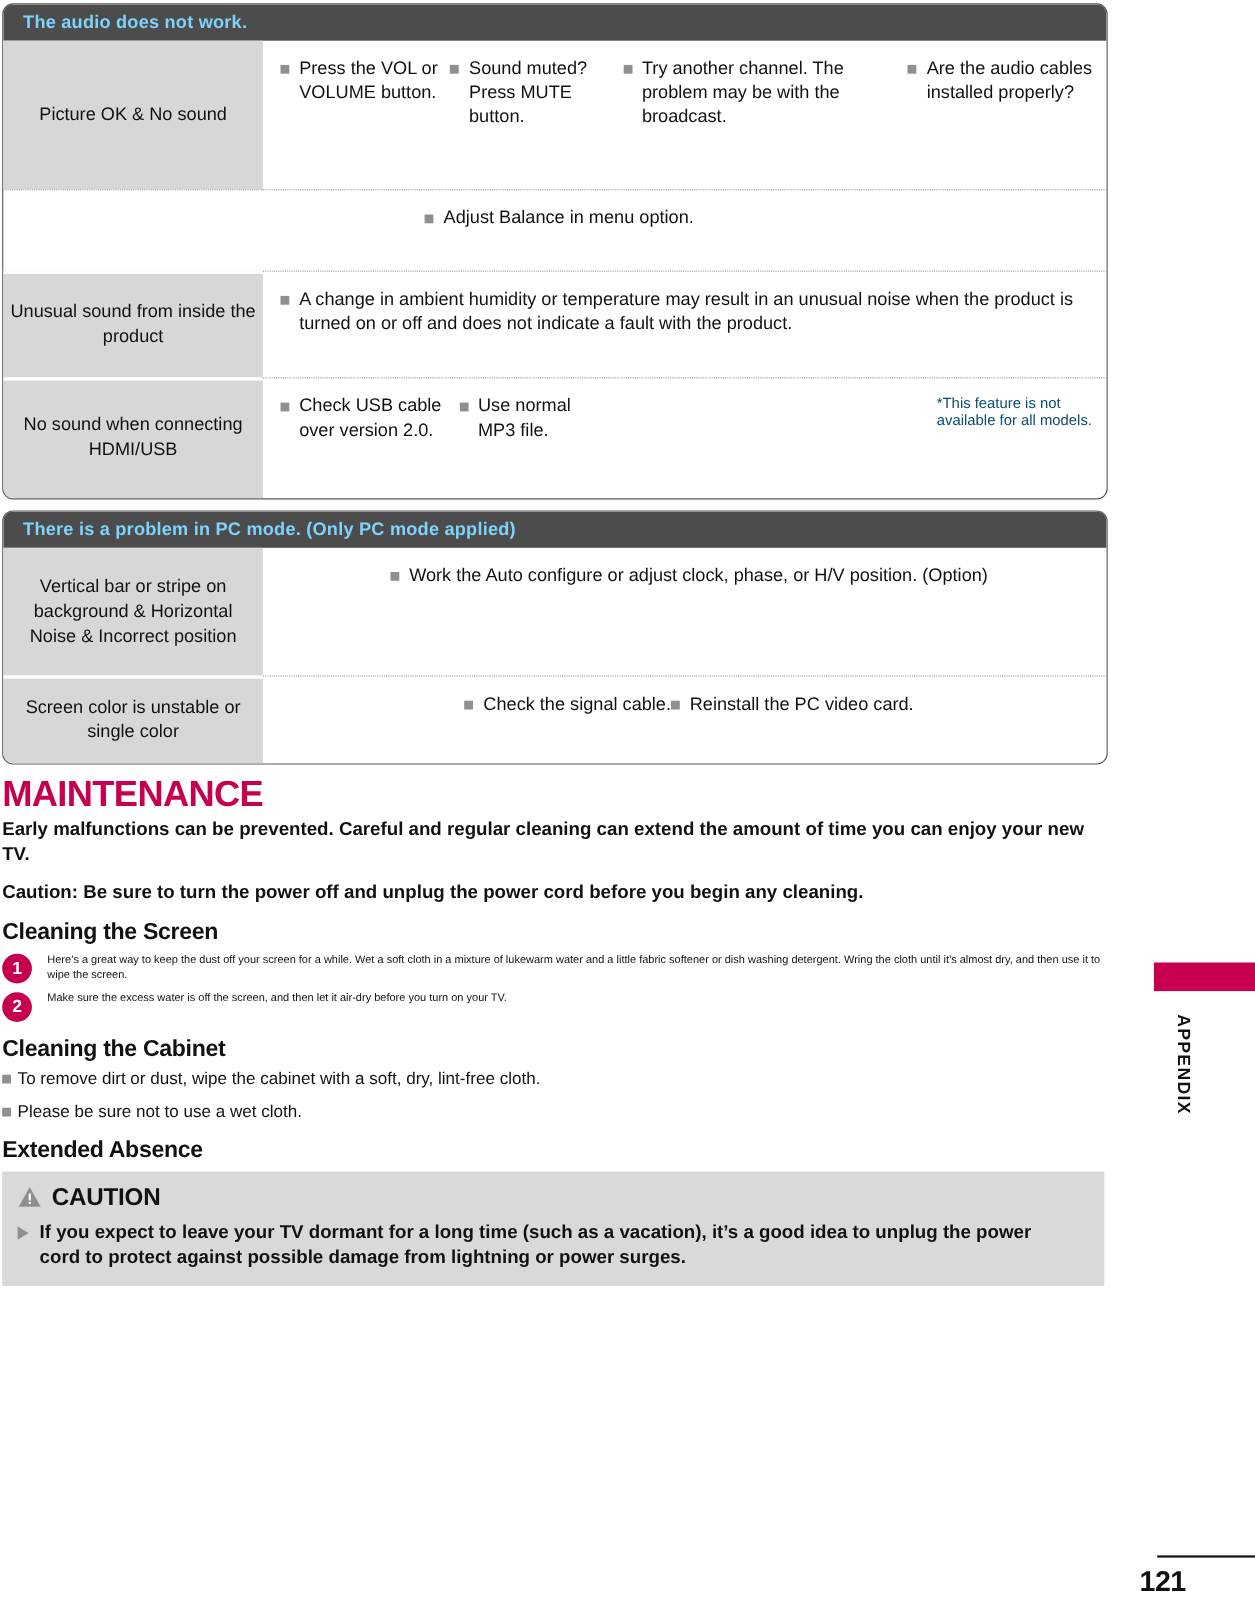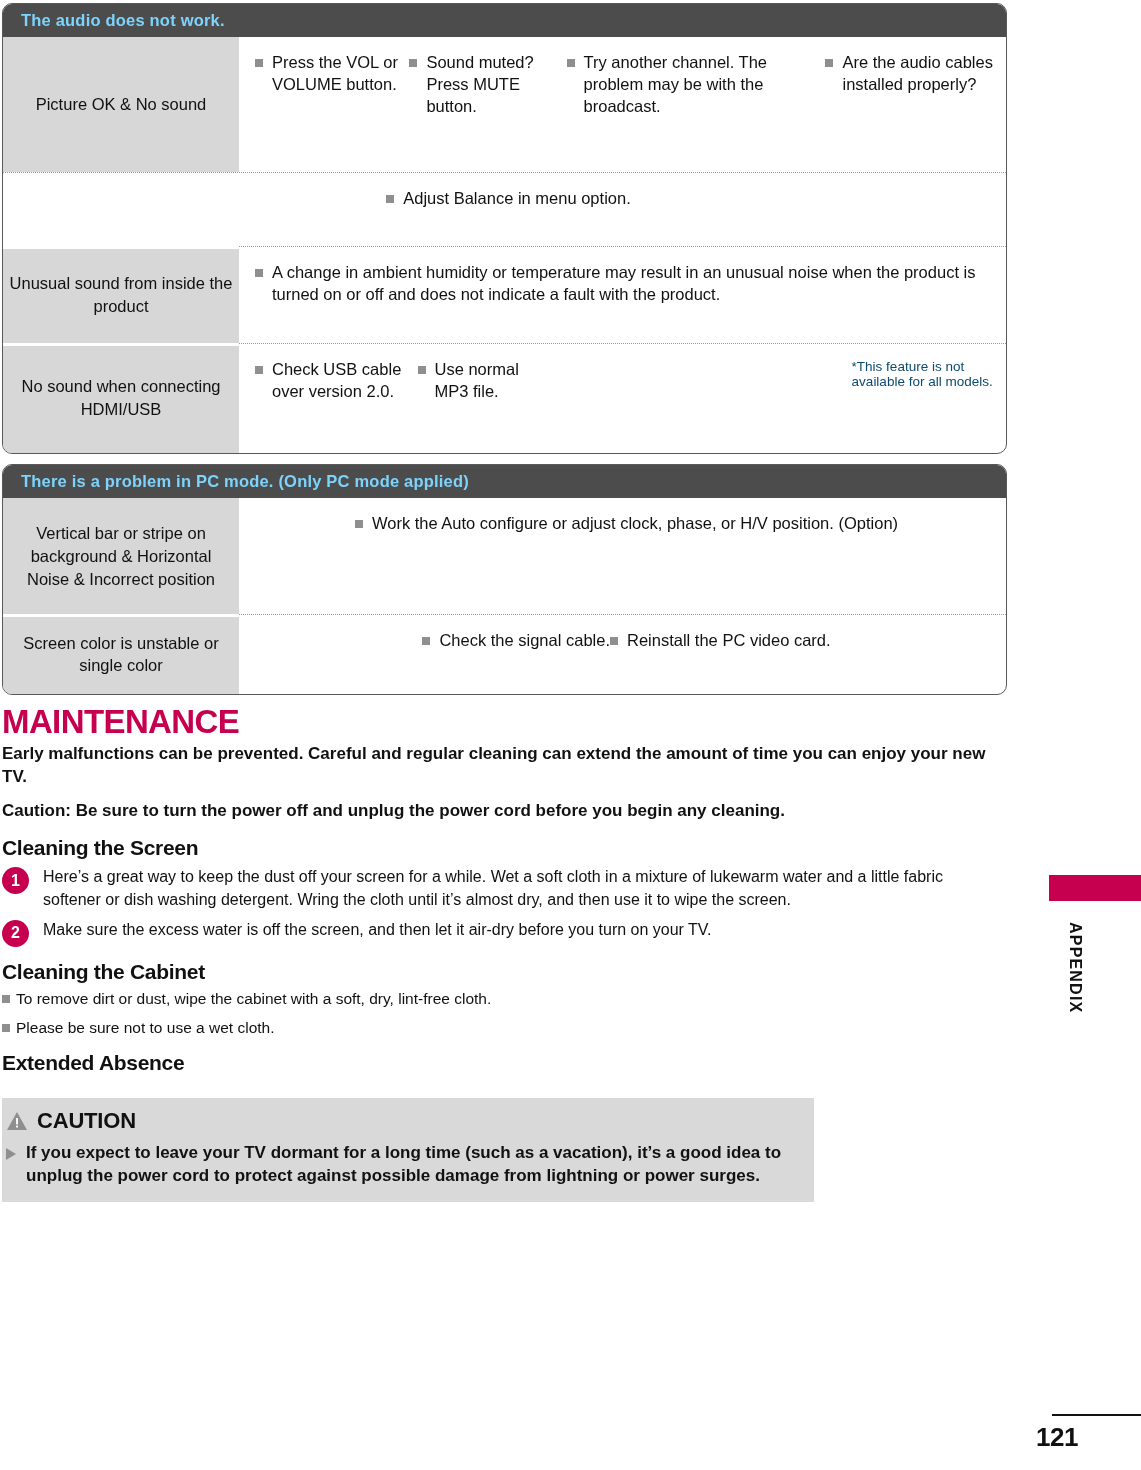--- a/index.html
+++ b/index.html
@@ -161,21 +161,21 @@
     font-size: 16px;
     font-weight: bold;
     display: flex;
     align-items: center;
     justify-content: center;
     margin-right: 14px;
     margin-top: 1px;
   }
   .step-txt {
     flex: 1 1 auto;
-    font-size: 16px;
+    font-size: 10px;
     line-height: 1.42;
     color: #111;
     max-width: 960px;
   }
   .plain-bullets { margin: 4px 0 0 0; }
   .pb {
     position: relative;
     padding-left: 14px;
     font-size: 15.5px;
     line-height: 1.3;
@@ -187,23 +187,23 @@
     left: 0;
     top: 6px;
     width: 8px;
     height: 8px;
     background: #8f8f8f;
   }
 
   
   .caution-box {
     background: #d9d9d9;
-    width: 812px;
-    padding: 10px 14px 14px 4px;
-    margin-top: 23px;
+    width: 1002px;
+    padding: 10px 14px 14px 14px;
+    margin-top: 7px;
   }
   .caution-head {
     display: flex;
     align-items: center;
     gap: 9px;
     margin-bottom: 7px;
   }
   .warn-tri {
     width: 22px;
     height: 20px;

